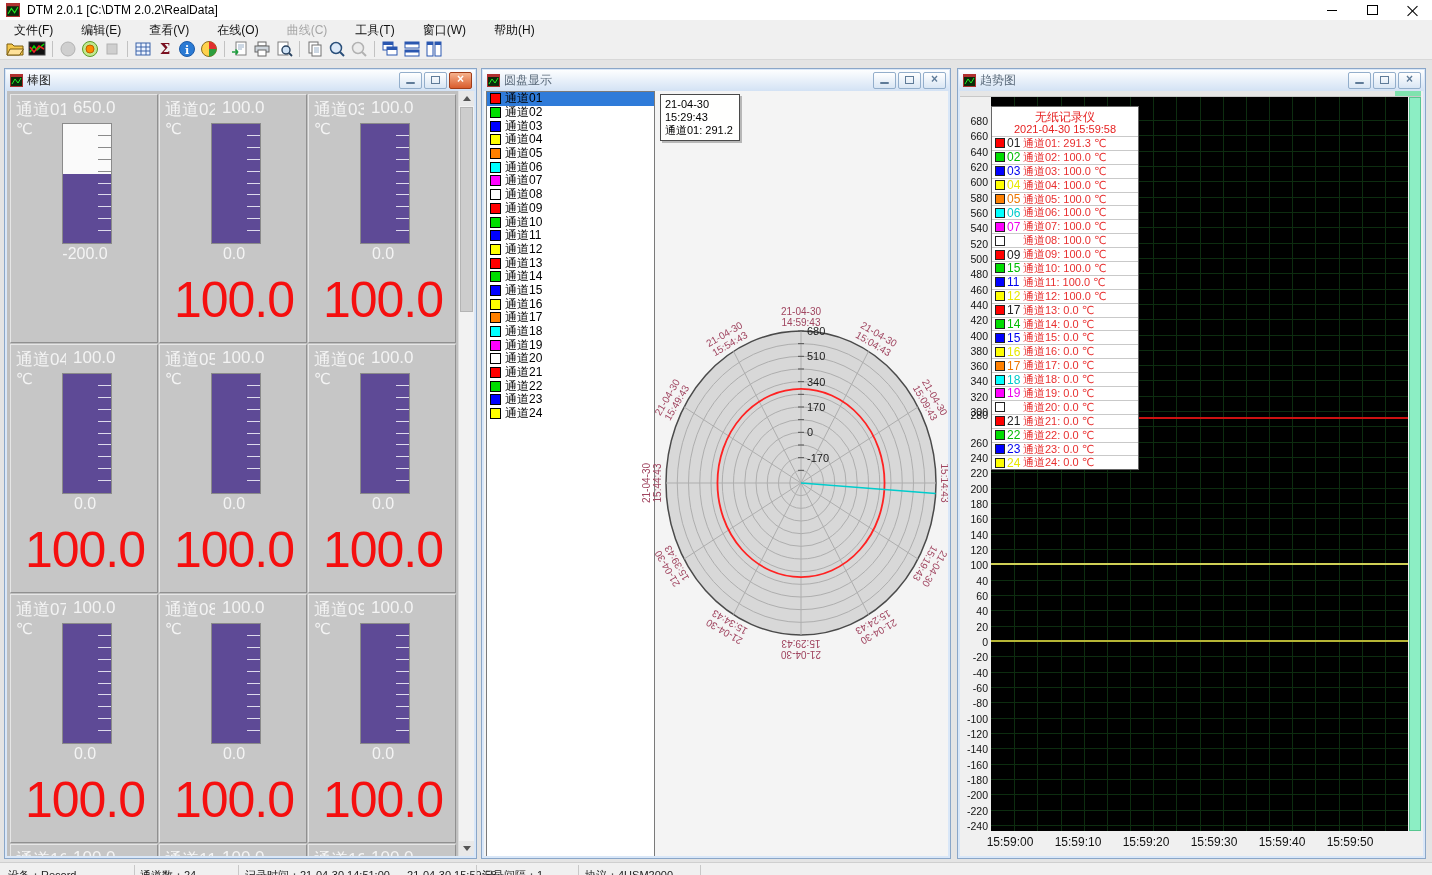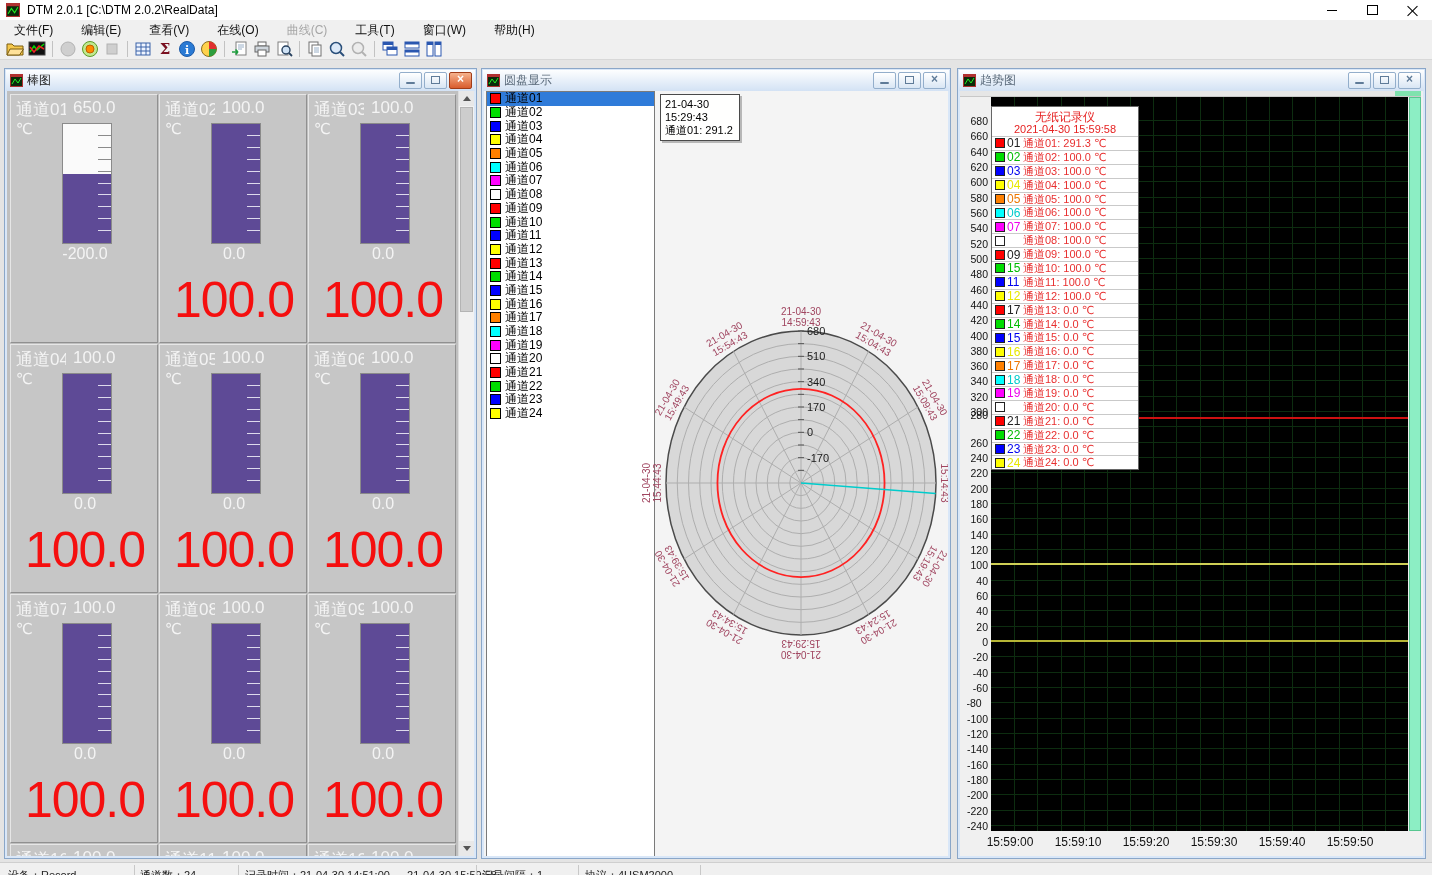--- a/index.html
+++ b/index.html
@@ -896,21 +896,21 @@
         <div class="ylab" style="top: 453.046px;">120</div>
         <div class="ylab" style="top: 468.37px;">100</div>
         <div class="ylab" style="top: 483.693px;">40</div>
         <div class="ylab" style="top: 499.017px;">60</div>
         <div class="ylab" style="top: 514.34px;">40</div>
         <div class="ylab" style="top: 529.664px;">20</div>
         <div class="ylab" style="top: 544.987px;">0</div>
         <div class="ylab" style="top: 560.311px;">-20</div>
         <div class="ylab" style="top: 575.635px;">-40</div>
         <div class="ylab" style="top: 590.958px;">-60</div>
-        <div class="ylab" style="top: 606.282px; text-align: center;">-80</div>
+        <div class="ylab" style="top: 606.282px;">-80</div>
         <div class="ylab" style="top: 621.605px;">-100</div>
         <div class="ylab" style="top: 636.929px;">-120</div>
         <div class="ylab" style="top: 652.253px;">-140</div>
         <div class="ylab" style="top: 667.576px;">-160</div>
         <div class="ylab" style="top: 682.9px;">-180</div>
         <div class="ylab" style="top: 698.223px;">-200</div>
         <div class="ylab" style="top: 713.547px;">-220</div>
         <div class="ylab" style="top: 728.871px;">-240</div>
         <div class="xlab" style="left: 50px; top: 744px;">15:59:00</div>
         <div class="xlab" style="left: 118px; top: 744px;">15:59:10</div>

